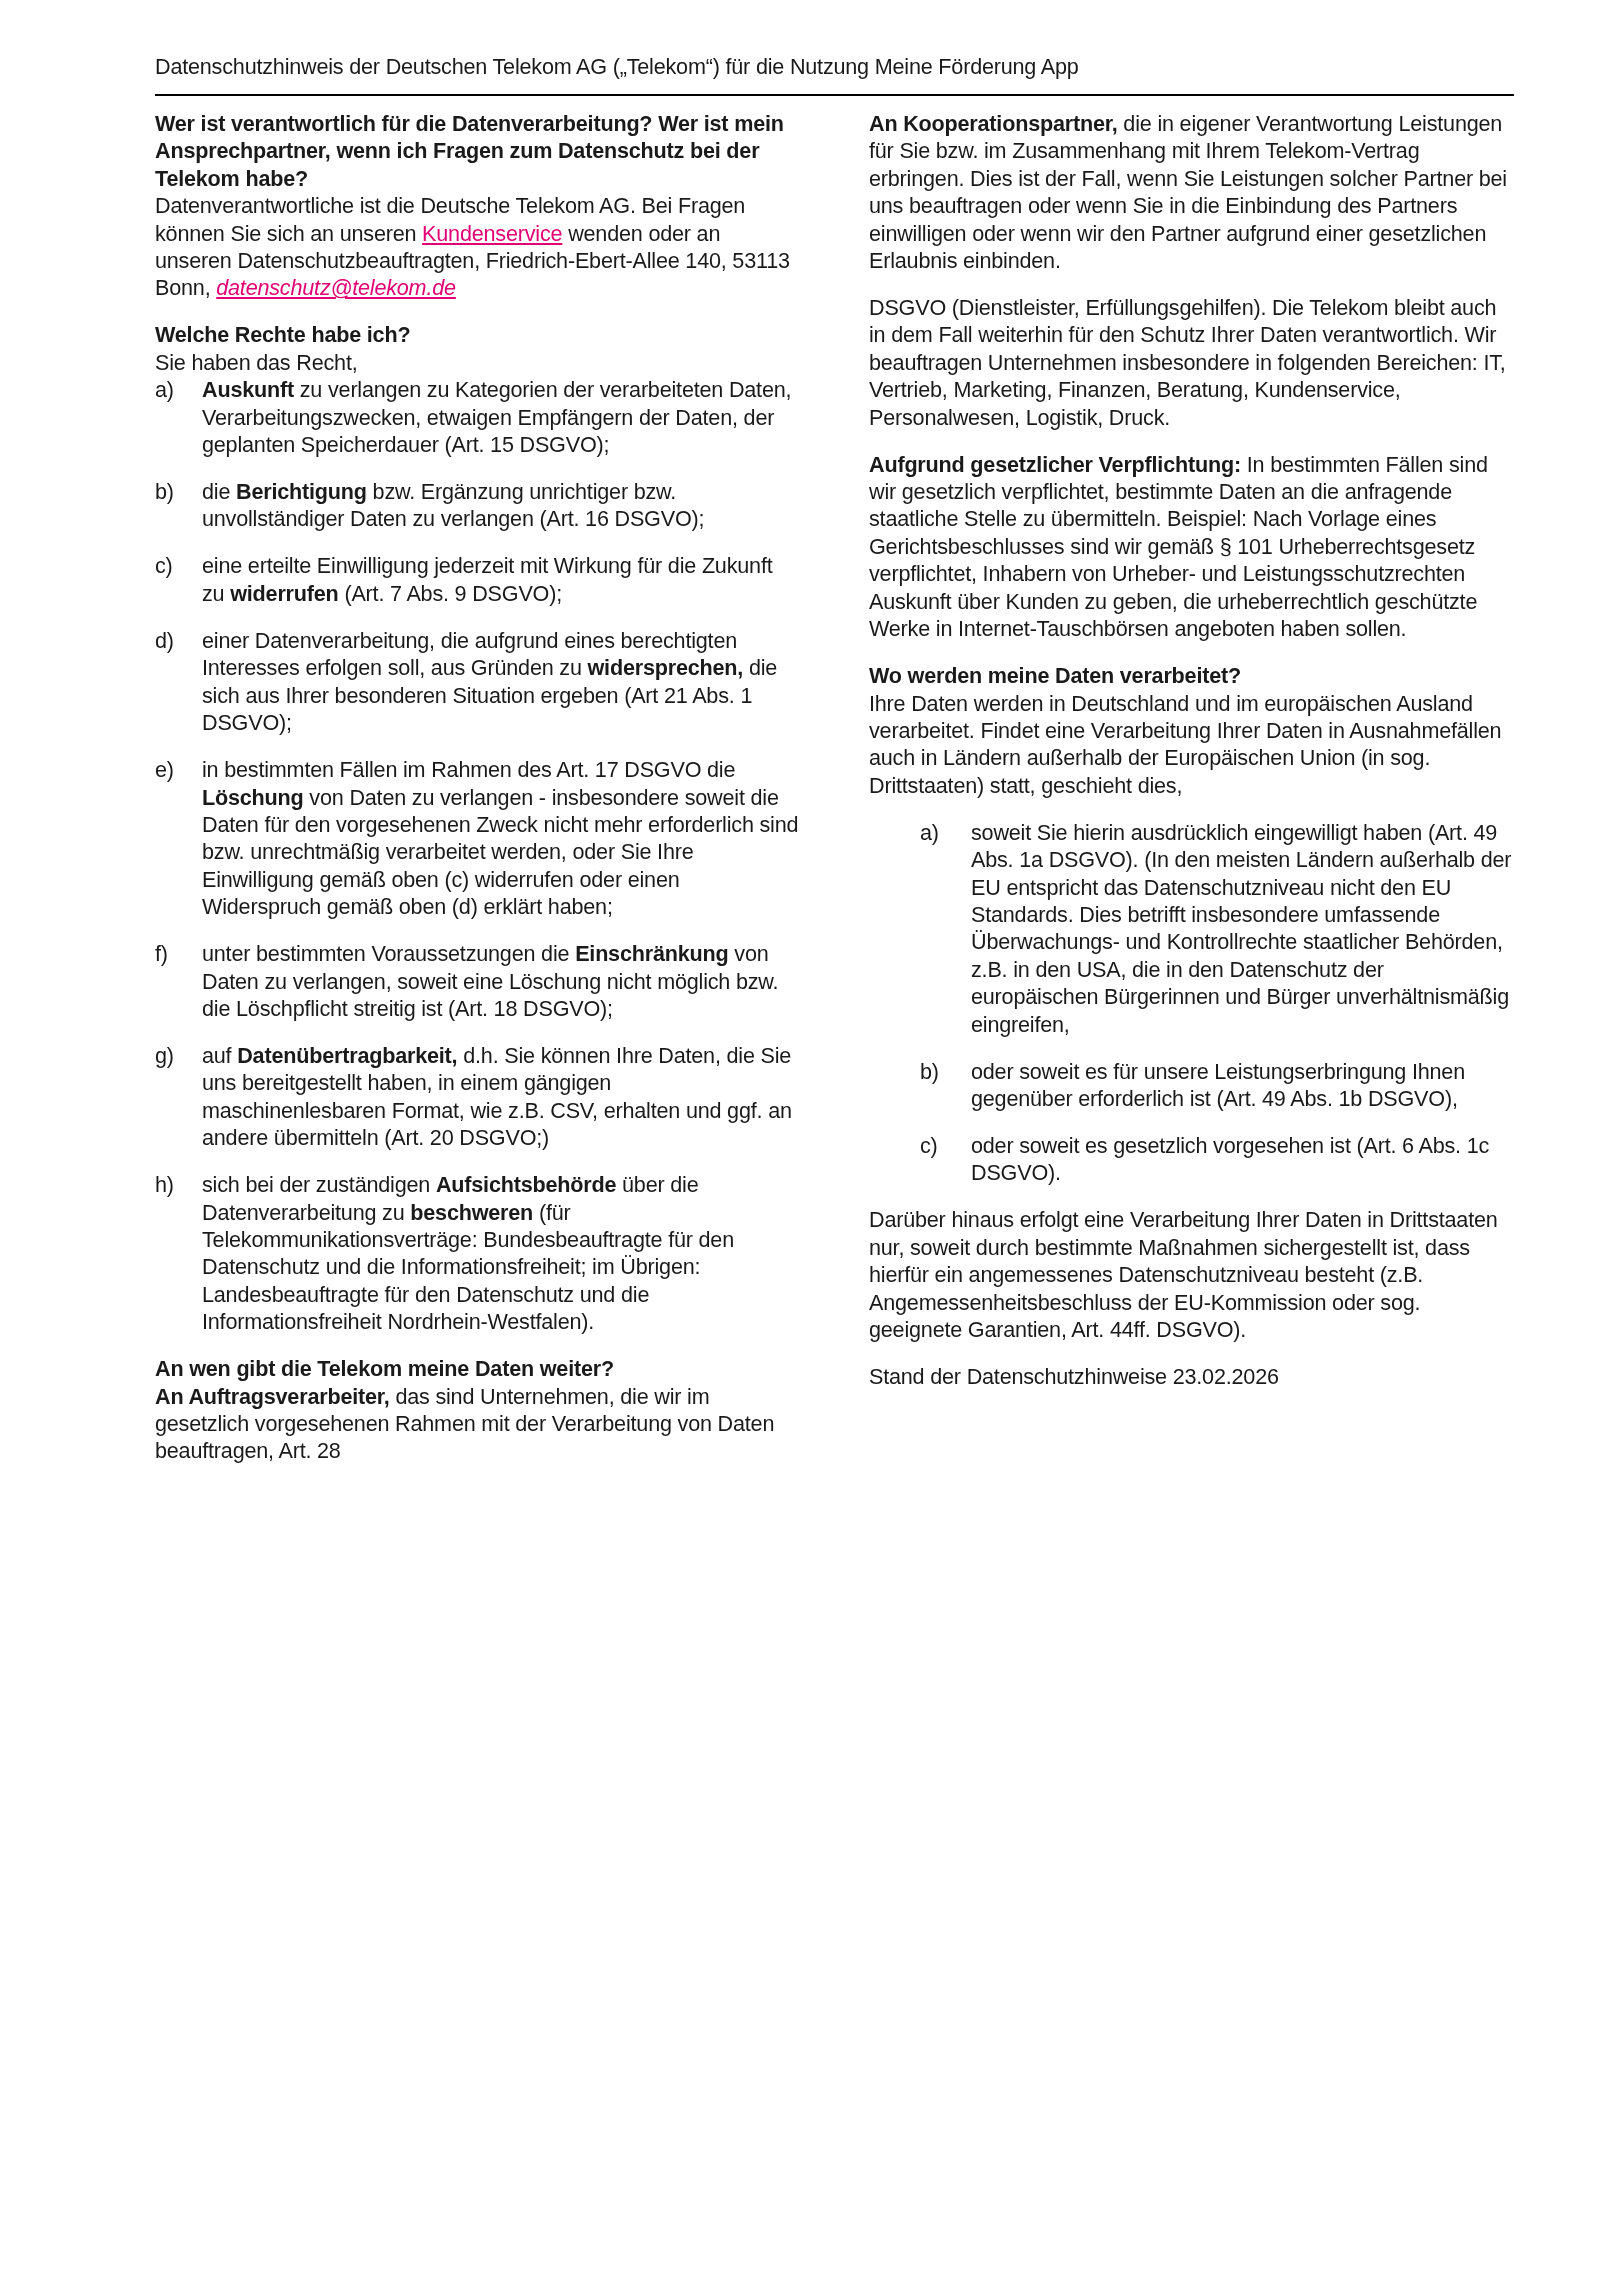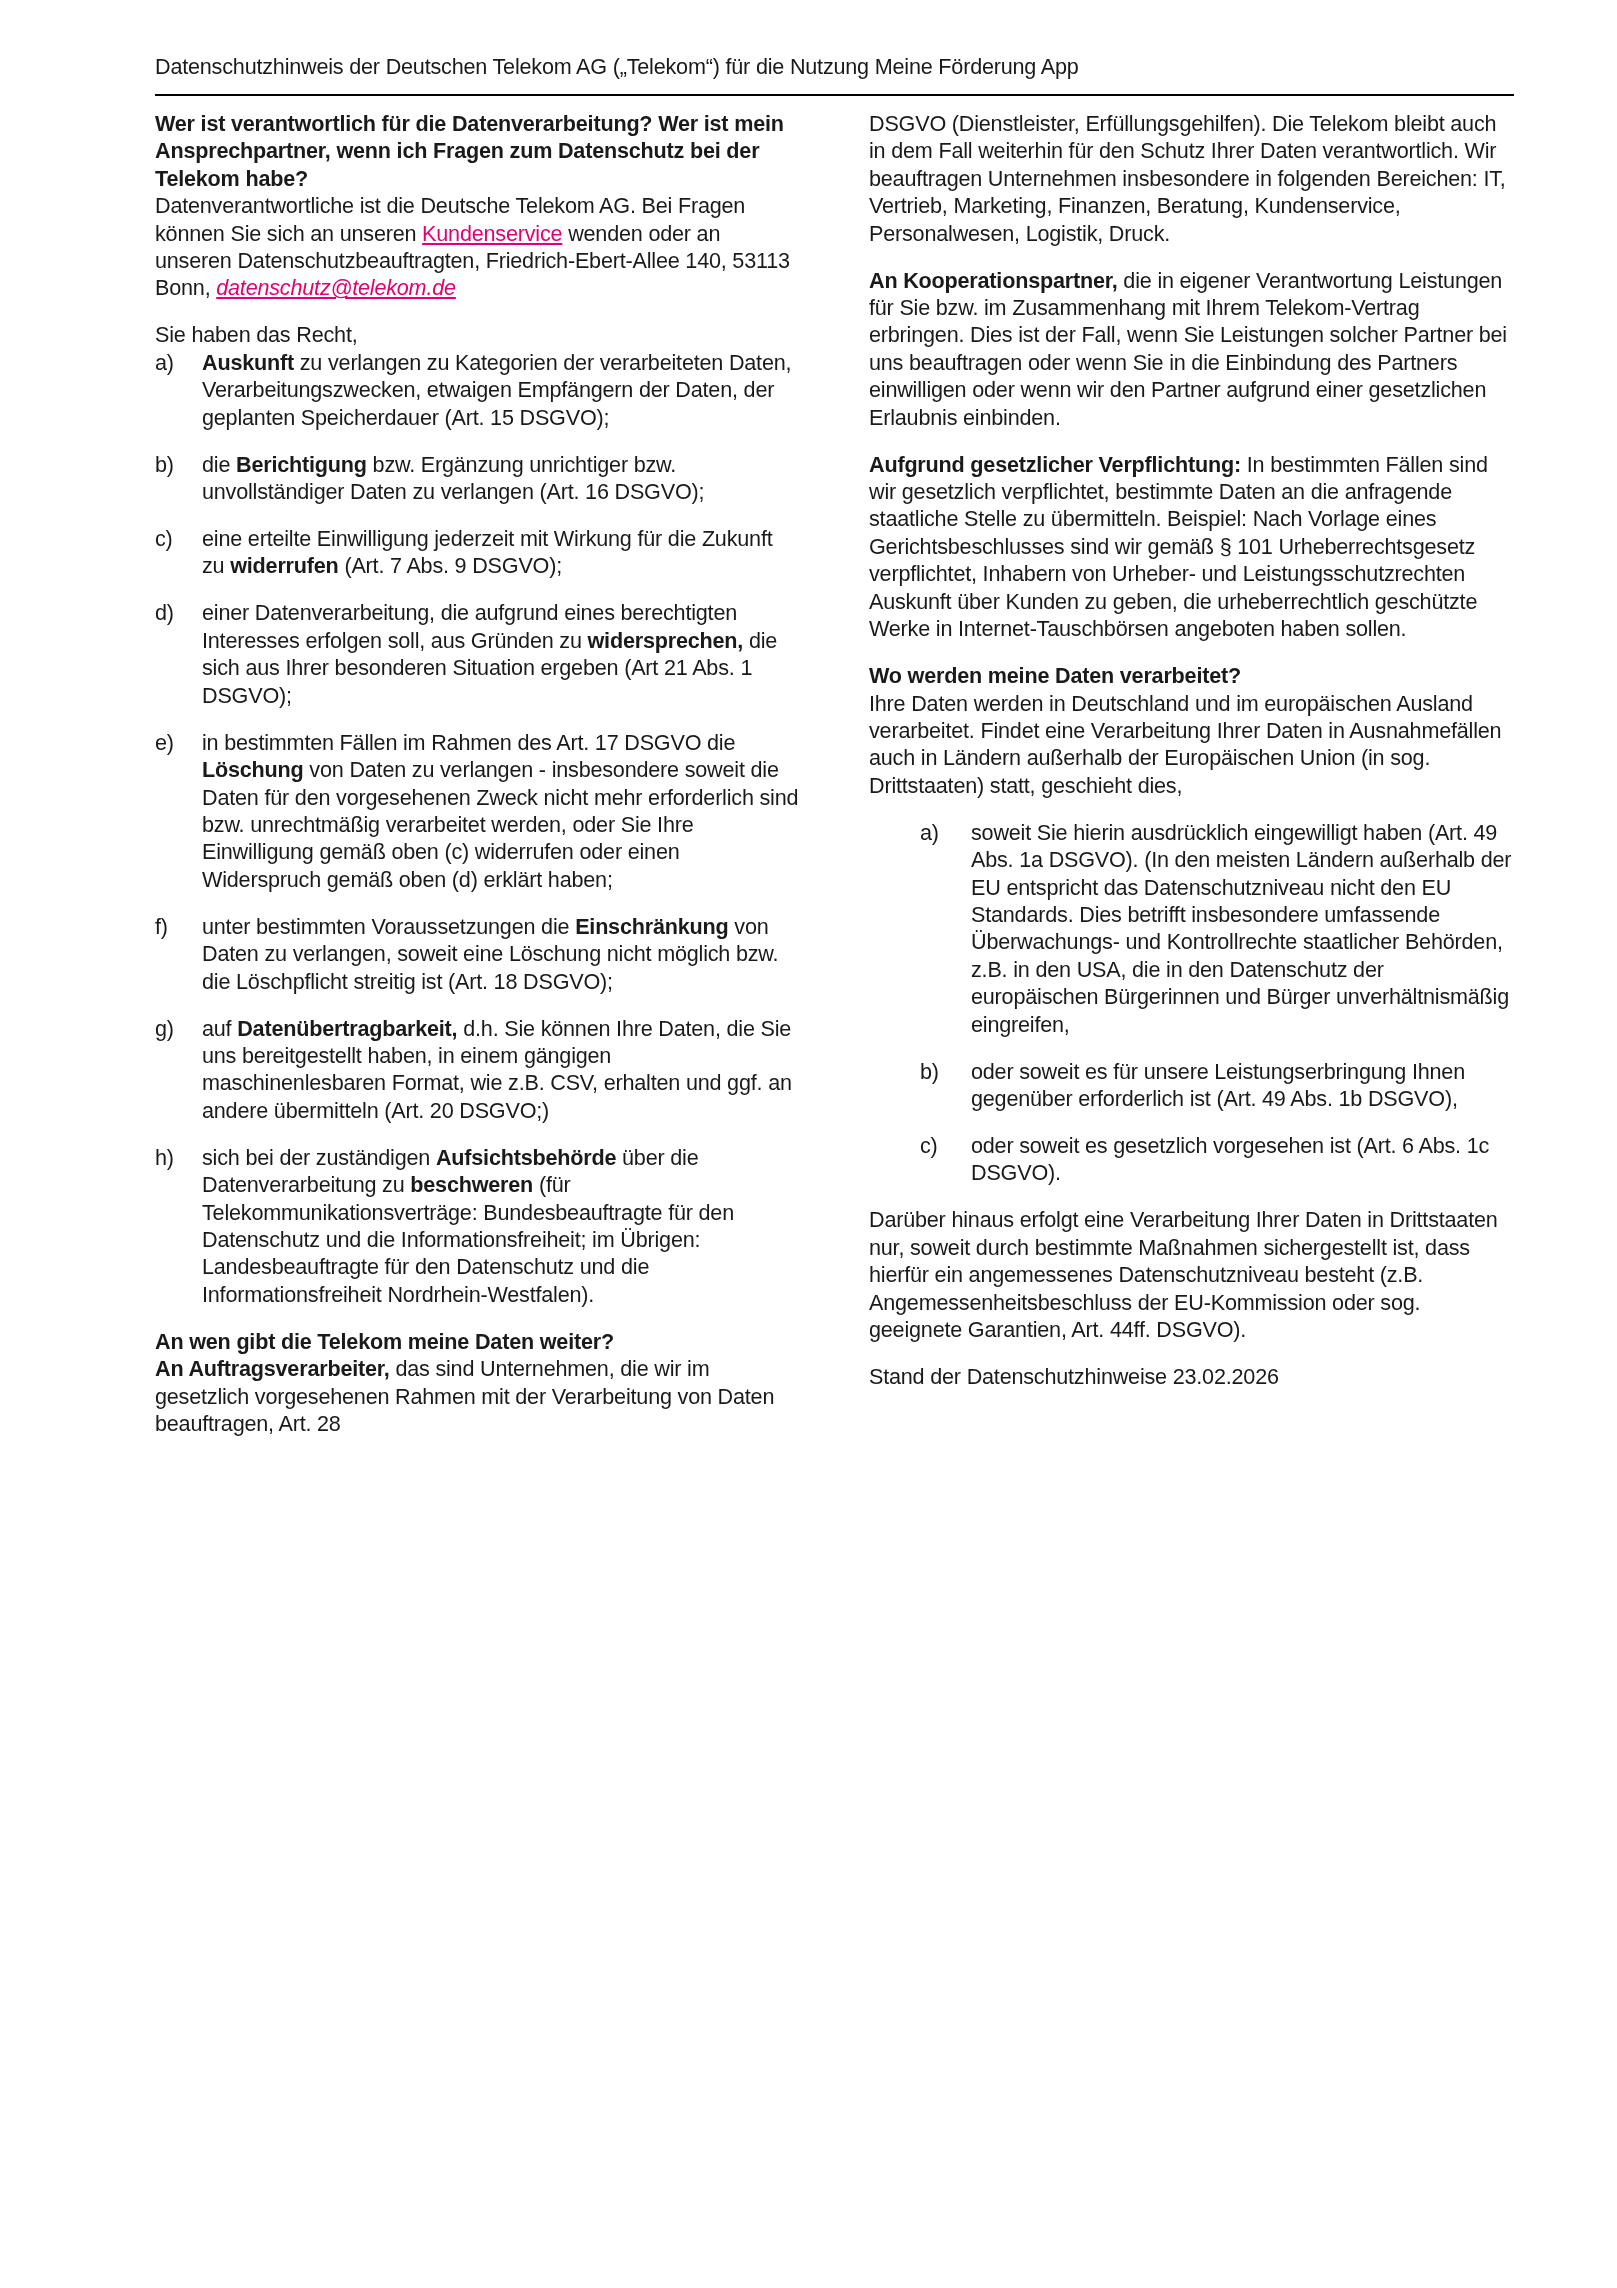--- a/index.html
+++ b/index.html
@@ -55,20 +55,21 @@
 <div class="page">
 
   <header class="doc-header">
     <div>Datenschutzhinweis der Deutschen Telekom AG („Telekom“) für die Nutzung Meine Förderung App</div>
   </header>
 
   <main class="columns">
     <div class="col" id="col-left">
         <h2 class="hd">Wer ist verantwortlich für die Datenverarbeitung? Wer ist mein Ansprechpartner, wenn ich Fragen zum Datenschutz bei der Telekom habe?</h2>
         <p class="pr"><span>Datenverantwortliche ist die Deutsche Telekom AG. Bei Fragen können Sie sich an unseren </span><a class="lnk">Kundenservice</a><span class="it"> wenden oder an unseren </span><span>Datenschutzbeauftragten, Friedrich-Ebert-Allee 140, 53113 Bonn, </span><a class="lnk it">datenschutz@telekom.de</a></p>
+        <h2 class="hd">Welche Rechte habe ich?</h2>
         <p class="pr tight"><span>Sie haben das Recht,</span></p>
         <div class="lst">
           <div class="li">
             <span class="mk">a)</span>
             <span class="tx"><span class="bd">Auskunft</span><span> zu verlangen zu Kategorien der verarbeiteten Daten, Verarbeitungszwecken, etwaigen Empfängern der Daten, der geplanten Speicherdauer (Art. 15 DSGVO);</span></span>
           </div>
           <div class="li">
             <span class="mk">b)</span>
             <span class="tx"><span>die </span><span class="bd">Berichtigung</span><span> bzw. Ergänzung unrichtiger bzw. unvollständiger Daten zu verlangen (Art. 16 DSGVO);</span></span>
           </div>
@@ -94,22 +95,22 @@
           </div>
           <div class="li">
             <span class="mk">h)</span>
             <span class="tx"><span>sich bei der zuständigen </span><span class="bd">Aufsichtsbehörde</span><span> über die Datenverarbeitung zu </span><span class="bd">beschweren</span><span> (für Telekommunikationsverträge: Bundesbeauftragte für den Datenschutz und die Informationsfreiheit; im Übrigen: Landesbeauftragte für den Datenschutz und die Informationsfreiheit Nordrhein-Westfalen).</span></span>
           </div>
         </div>
         <h2 class="hd">An wen gibt die Telekom meine Daten weiter?</h2>
         <p class="pr tight"><span class="bd">An Auftragsverarbeiter,</span><span> das sind Unternehmen, die wir im gesetzlich vorgesehenen Rahmen mit der Verarbeitung von Daten beauftragen, Art. 28</span></p>
       </div>
     <div class="col" id="col-right">
+        <p class="pr"><span class="bd">An Kooperationspartner,</span><span> die in eigener Verantwortung Leistungen für Sie bzw. im Zusammenhang mit Ihrem Telekom-Vertrag erbringen. Dies ist der Fall, wenn Sie Leistungen solcher Partner bei uns beauftragen oder wenn Sie in die Einbindung des Partners einwilligen oder wenn wir den Partner aufgrund einer gesetzlichen Erlaubnis einbinden.</span></p>
         <p class="pr"><span>DSGVO (Dienstleister, Erfüllungsgehilfen). Die Telekom bleibt auch in dem Fall weiterhin für den Schutz Ihrer Daten verantwortlich. Wir beauftragen Unternehmen insbesondere in folgenden Bereichen: IT, Vertrieb, Marketing, Finanzen, Beratung, Kundenservice, Personalwesen, Logistik, Druck.</span></p>
-        <p class="pr"><span class="bd">An Kooperationspartner,</span><span> die in eigener Verantwortung Leistungen für Sie bzw. im Zusammenhang mit Ihrem Telekom-Vertrag erbringen. Dies ist der Fall, wenn Sie Leistungen solcher Partner bei uns beauftragen oder wenn Sie in die Einbindung des Partners einwilligen oder wenn wir den Partner aufgrund einer gesetzlichen Erlaubnis einbinden.</span></p>
         <p class="pr"><span class="bd">Aufgrund gesetzlicher Verpflichtung:</span><span> In bestimmten Fällen sind wir gesetzlich verpflichtet, bestimmte Daten an die anfragende staatliche Stelle zu übermitteln. Beispiel: Nach Vorlage eines Gerichtsbeschlusses sind wir gemäß § 101 Urheberrechtsgesetz verpflichtet, Inhabern von Urheber- und Leistungsschutzrechten Auskunft über Kunden zu geben, die urheberrechtlich geschützte Werke in Internet-Tauschbörsen angeboten haben sollen.</span></p>
         <h2 class="hd">Wo werden meine Daten verarbeitet?</h2>
         <p class="pr"><span>Ihre Daten werden in Deutschland und im europäischen Ausland verarbeitet. Findet eine Verarbeitung Ihrer Daten in Ausnahmefällen auch in Ländern außerhalb der Europäischen Union (in sog. Drittstaaten) statt, geschieht dies,</span></p>
         <div class="lst deep">
           <div class="li">
             <span class="mk">a)</span>
             <span class="tx"><span>soweit Sie hierin ausdrücklich eingewilligt haben (Art. 49 Abs. 1a DSGVO). (In den meisten Ländern außerhalb der EU entspricht das Datenschutzniveau nicht den EU Standards. Dies betrifft insbesondere umfassende Überwachungs- und Kontrollrechte staatlicher Behörden, z.B. in den USA, die in den Datenschutz der europäischen Bürgerinnen und Bürger unverhältnismäßig eingreifen,</span></span>
           </div>
           <div class="li">
             <span class="mk">b)</span>

